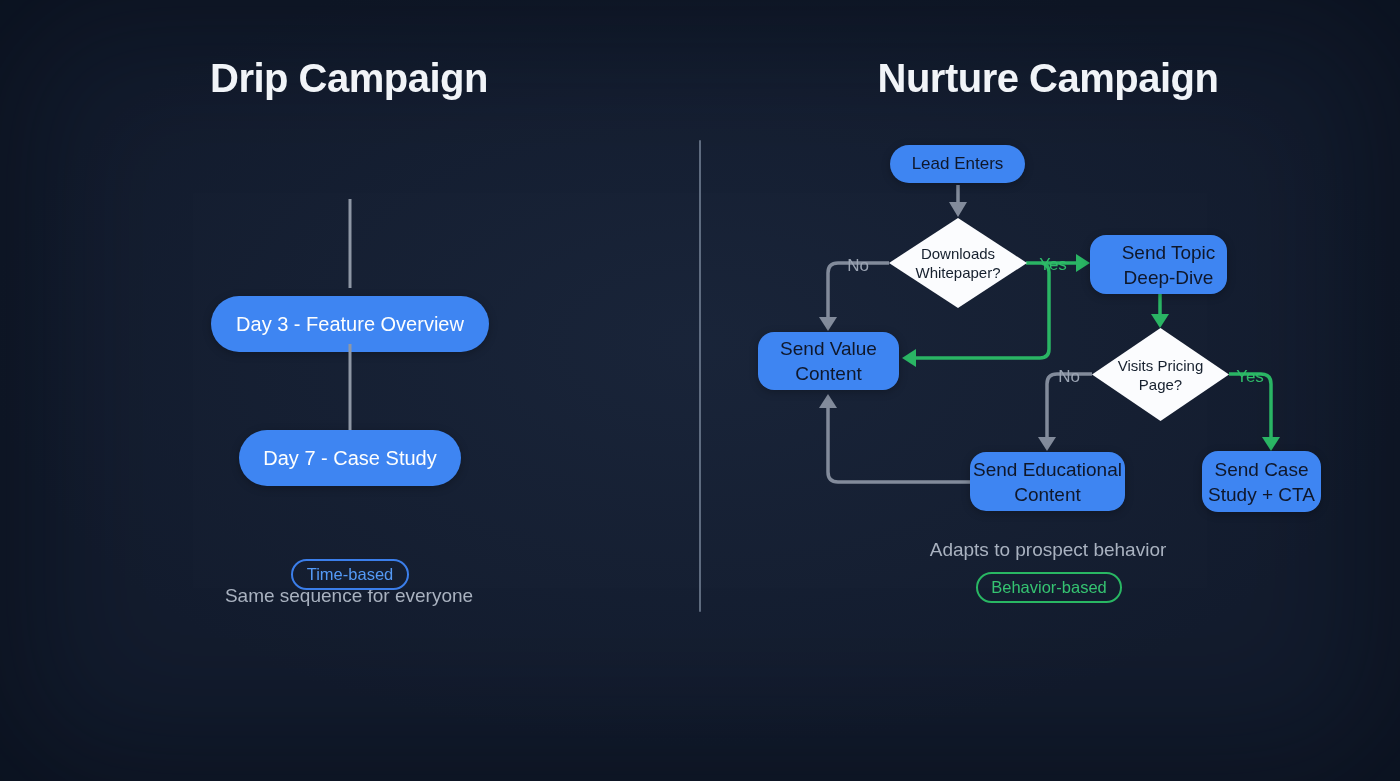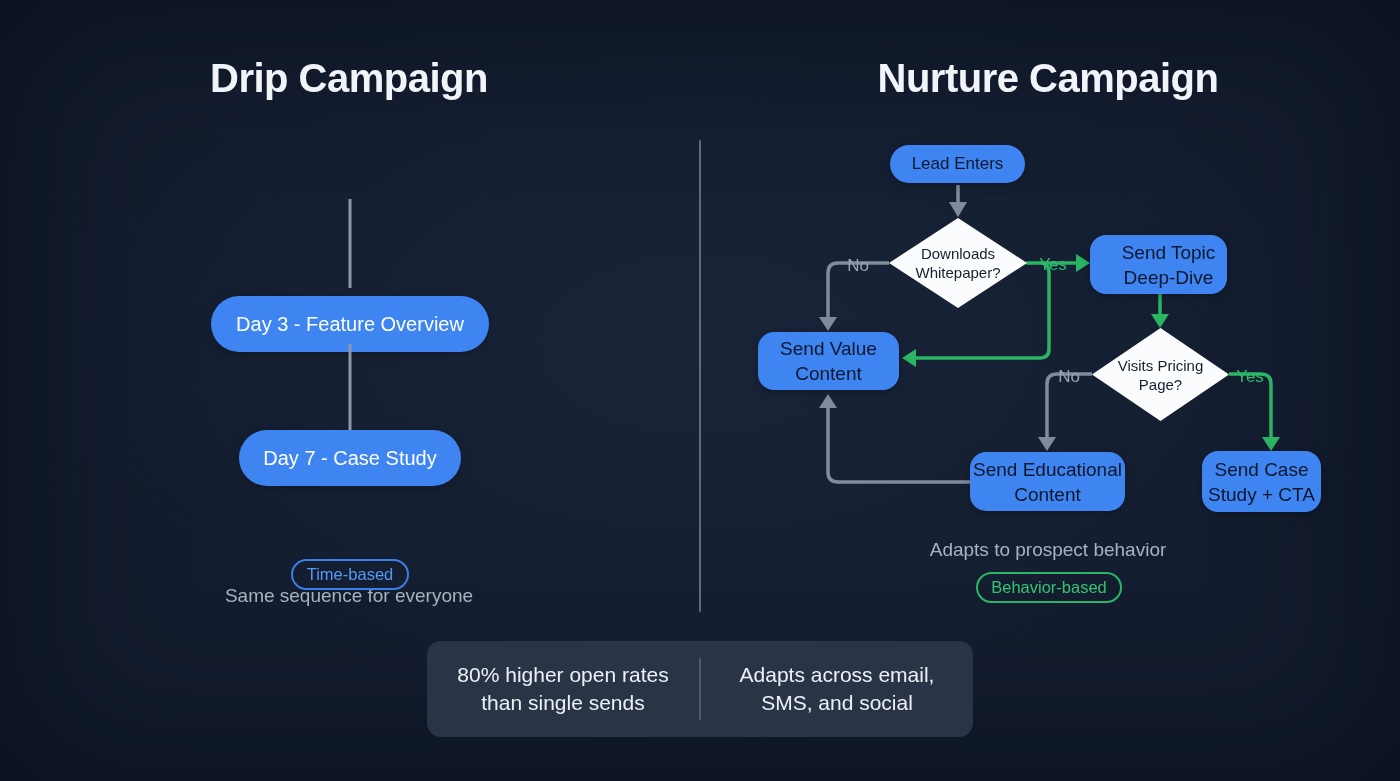--- a/index.html
+++ b/index.html
@@ -148,25 +148,14 @@
 
   <div class="abs branch-label no" style="left:858px;  top:250px;">No</div>
   <div class="abs branch-label yes" style="left:1053px; top:249px;">Yes</div>
   <div class="abs branch-label no" style="left:1069px; top:361px;">No</div>
   <div class="abs branch-label yes" style="left:1250px; top:361px;">Yes</div>
 
   <div class="abs badge green" style="left:976px; top:572px; width:146px; height:31px;">Behavior-based</div>
 
   <div class="abs caption" style="left:838px; top:539px;">Adapts to prospect behavior</div>
 
-  <div class="abs summary-card" style="left:427px; top:641px; width:546px; height:96px;">
-    <div class="summary-cell">
-      <span class="line-block">80% higher open rates</span>
-      <span class="line-block">than single sends</span>
-    </div>
-    <div class="summary-divider"></div>
-    <div class="summary-cell">
-      <span class="line-block">Adapts across email,</span>
-      <span class="line-block">SMS, and social</span>
-    </div>
-  </div>
 
 </div>
 
 </body></html>

